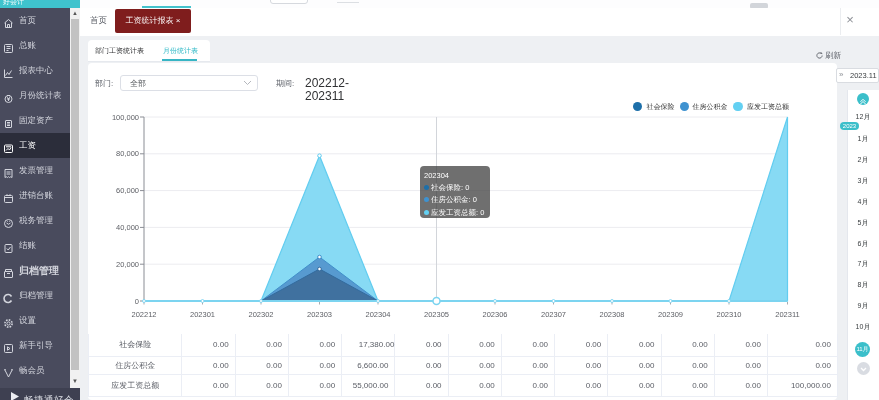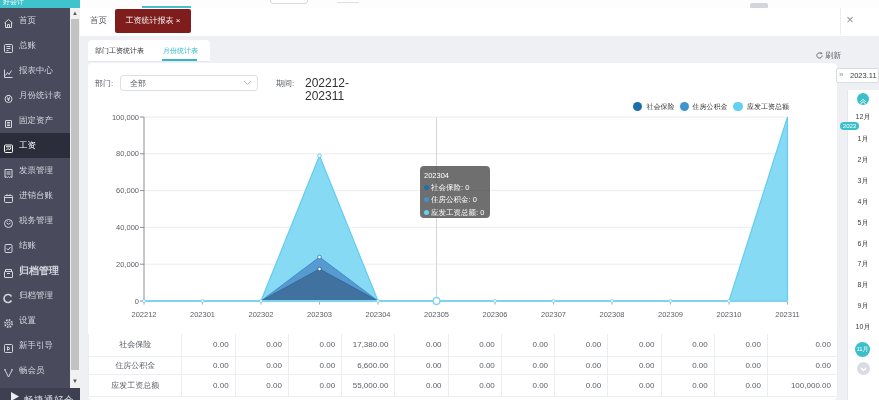--- a/index.html
+++ b/index.html
@@ -221,21 +221,21 @@
       <col style="width:53.24px">
       <col style="width:53.24px">
       <col style="width:70.0px">
     </colgroup>
     <tbody>
       <tr style="height:22px;color:#5b5e66;">
         <td style="text-align:center;border:1px solid #ebeef5;border-top:none;">社会保险</td>
         <td style="text-align:right;padding-right:6px;border:1px solid #ebeef5;border-top:none;">0.00</td>
         <td style="text-align:right;padding-right:6px;border:1px solid #ebeef5;border-top:none;">0.00</td>
         <td style="text-align:right;padding-right:6px;border:1px solid #ebeef5;border-top:none;">0.00</td>
-        <td style="text-align:right;padding-right:6px;border:1px solid #ebeef5;border-top:none;">17,380.00</td>
+        <td style="text-align:right;border:1px solid #ebeef5;border-top:none;">17,380.00</td>
         <td style="text-align:right;padding-right:6px;border:1px solid #ebeef5;border-top:none;">0.00</td>
         <td style="text-align:right;padding-right:6px;border:1px solid #ebeef5;border-top:none;">0.00</td>
         <td style="text-align:right;padding-right:6px;border:1px solid #ebeef5;border-top:none;">0.00</td>
         <td style="text-align:right;padding-right:6px;border:1px solid #ebeef5;border-top:none;">0.00</td>
         <td style="text-align:right;padding-right:6px;border:1px solid #ebeef5;border-top:none;">0.00</td>
         <td style="text-align:right;padding-right:6px;border:1px solid #ebeef5;border-top:none;">0.00</td>
         <td style="text-align:right;padding-right:6px;border:1px solid #ebeef5;border-top:none;">0.00</td>
         <td style="text-align:right;padding-right:6px;border:1px solid #ebeef5;border-top:none;">0.00</td>
       </tr>
       <tr style="height:18.2px;color:#5b5e66;">

